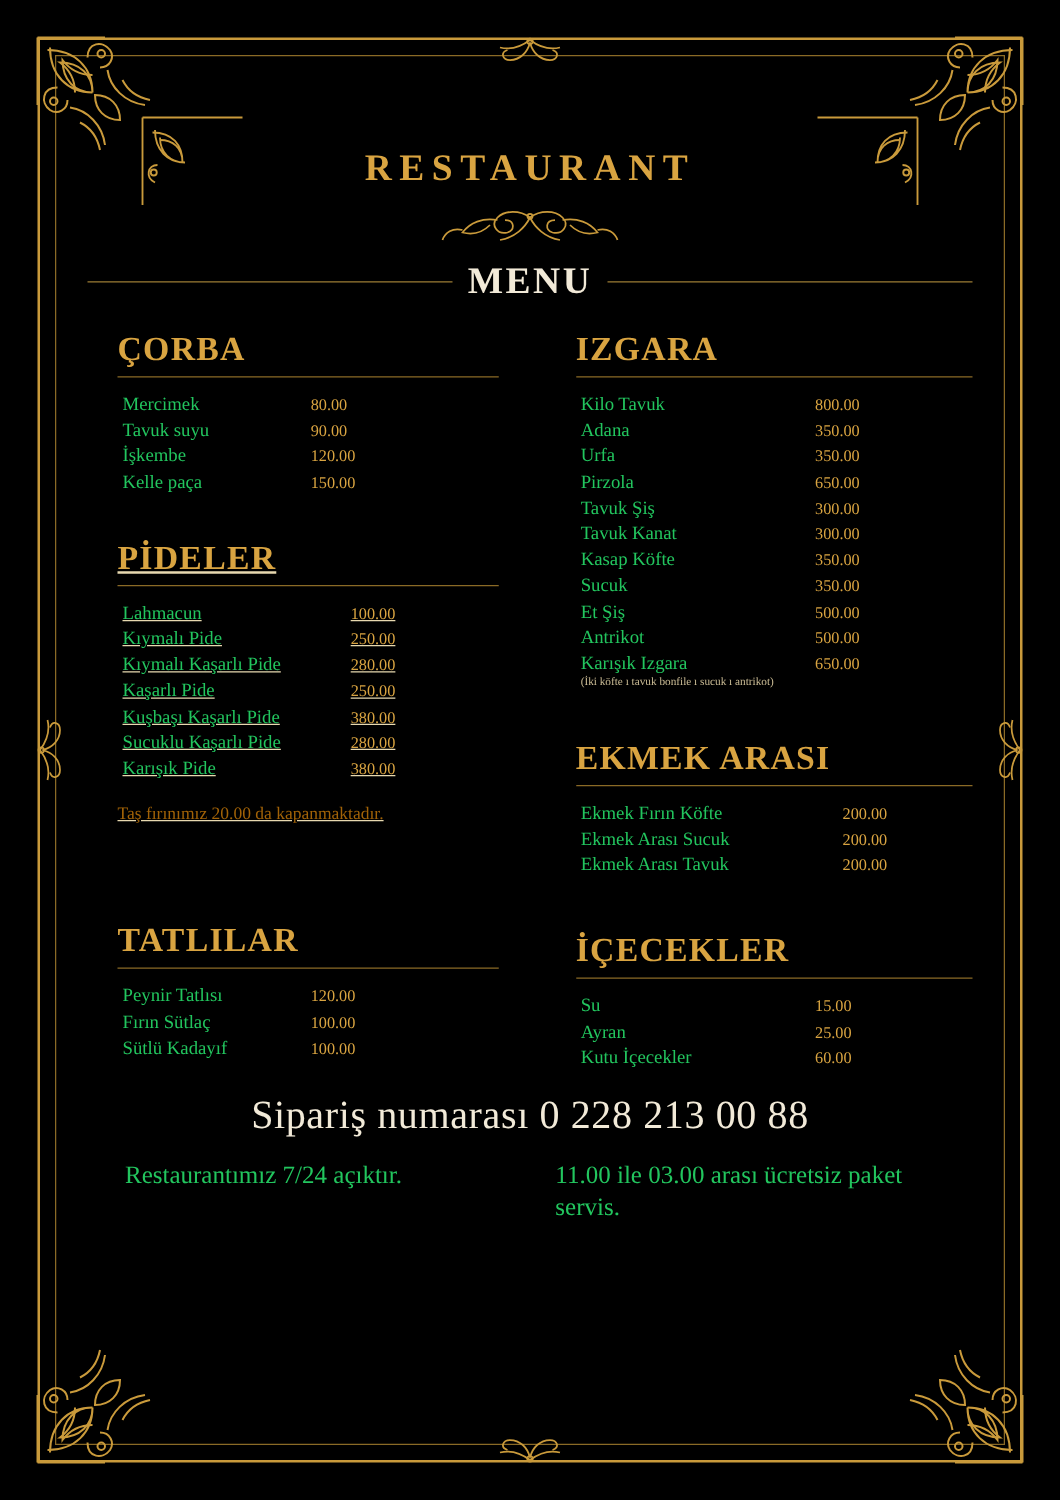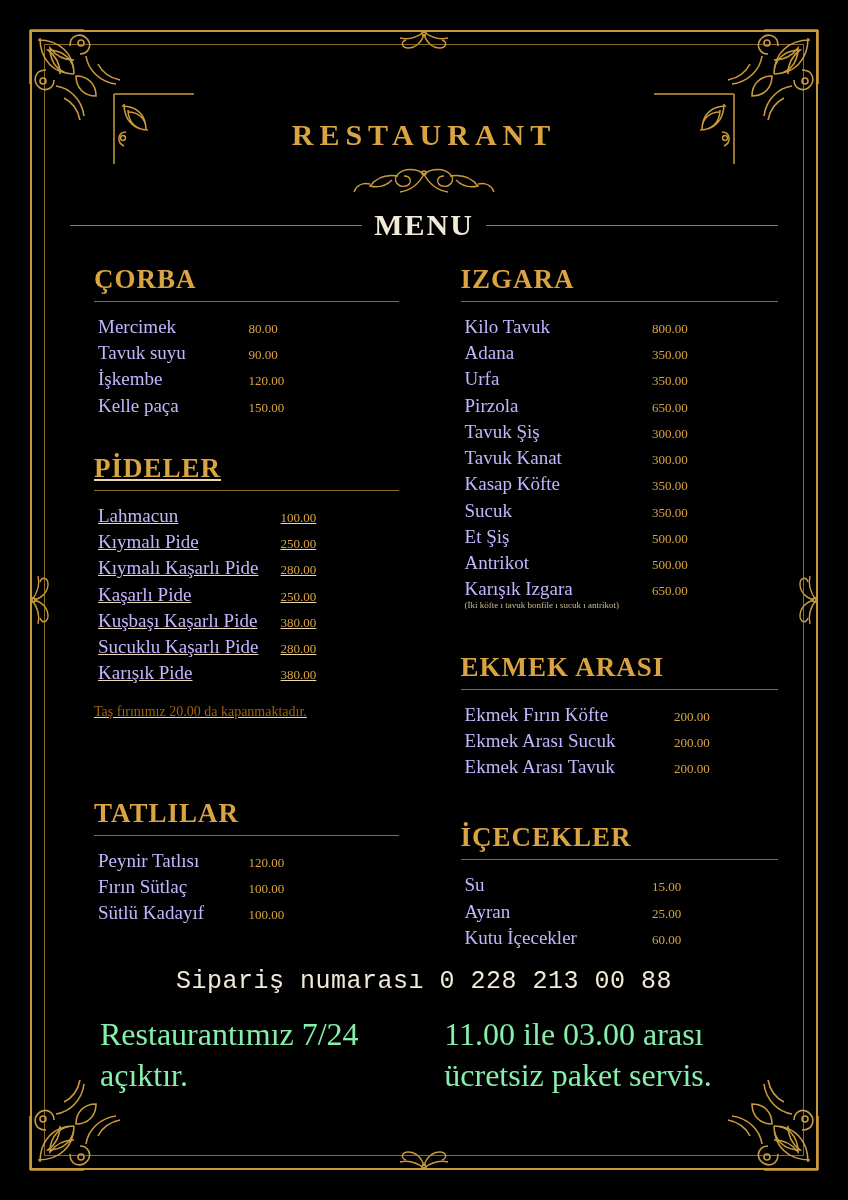--- a/index.html
+++ b/index.html
@@ -136,22 +136,22 @@
     margin-bottom: 12px;
   }
 
   .items { padding-left: 4px; }
   .item {
     display: flex;
     align-items: baseline;
     line-height: 1.38;
   }
   .item .name {
-    font-size: 19px;
-    color: #c4b5fd;
+    font-size: 15px;
+    color: #22c55e;
     white-space: nowrap;
   }
   .item .price {
     font-size: 13px;
     color: #d9a441;
     margin-left: auto;
     white-space: nowrap;
   }
   .item-note {
     font-size: 9px;
@@ -170,35 +170,34 @@
   
   .pricecol-140 .price { width: 150px; margin-left: auto; text-align: left; }
   .pricecol-120 .price { width: 126px; margin-left: auto; text-align: left; }
   .pricecol-110 .price { width: 118px; margin-left: auto; text-align: left; }
   .pricecol-100 .price { width: 104px; margin-left: auto; text-align: left; }
 
   
   .footer { margin-top: 10px; }
   .order-line {
     text-align: center;
-    font-size: 25px;
+    font-size: 32px;
     color: #f2ead8;
     letter-spacing: 0.5px;
     margin-top: 8px;
-    font-family: Liberation Mono, monospace;
   }
   .footer-cols {
     display: flex;
     margin-top: 18px;
     gap: 20px;
   }
   .footer-cols > div { width: 50%; }
   .footer-text {
-    font-size: 32px;
-    color: #86efac;
+    font-size: 20px;
+    color: #22c55e;
     line-height: 1.28;
   }
   .fc-left  { padding-left: 30px; }
   .fc-right { padding-left: 10px; }
 </style>
 </head>
 <body>
 
 <div class="frame-outer"></div>
 <div class="frame-inner"></div>

